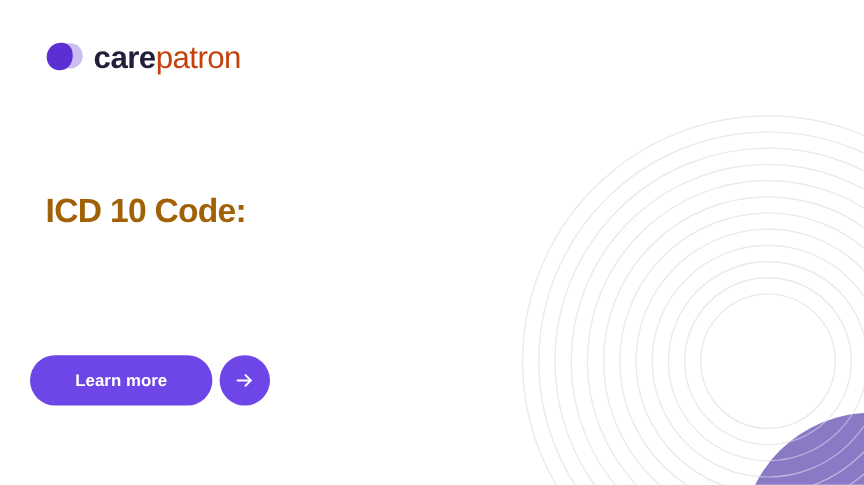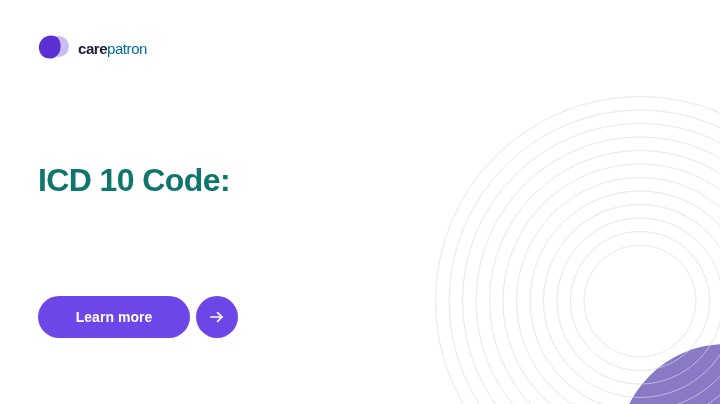--- a/index.html
+++ b/index.html
@@ -49,57 +49,57 @@
     width: 31px;
     height: 28px;
     flex: 0 0 auto;
   }
   .logo-mark svg {
     display: block;
     width: 31px;
     height: 28px;
   }
   .logo-word {
-    font-size: 15px;
+    font-size: 26px;
     line-height: 1;
     letter-spacing: -0.45px;
     white-space: nowrap;
     display: flex;
     align-items: baseline;
   }
   .logo-word .w-care {
     font-weight: bold;
     color: #20203a;
   }
   .logo-word .w-patron {
     font-weight: normal;
-    color: #0369a1;
+    color: #c2410c;
   }
 
   
   .headline {
     position: absolute;
     left: 38px;
     top: 137px;
     width: 420px;
-    color: #0f766e;
-    font-size: 32px;
+    color: #a16207;
+    font-size: 28px;
     font-weight: bold;
     line-height: 1.42;
     letter-spacing: -0.6px;
   }
   .headline .line {
     display: block;
     white-space: nowrap;
   }
 
   
   .cta {
     position: absolute;
-    left: 38px;
+    left: 25px;
     top: 296px;
     display: flex;
     align-items: center;
     gap: 6px;
   }
   .cta-pill {
     height: 42px;
     min-width: 152px;
     padding: 0 26px;
     border: none;

